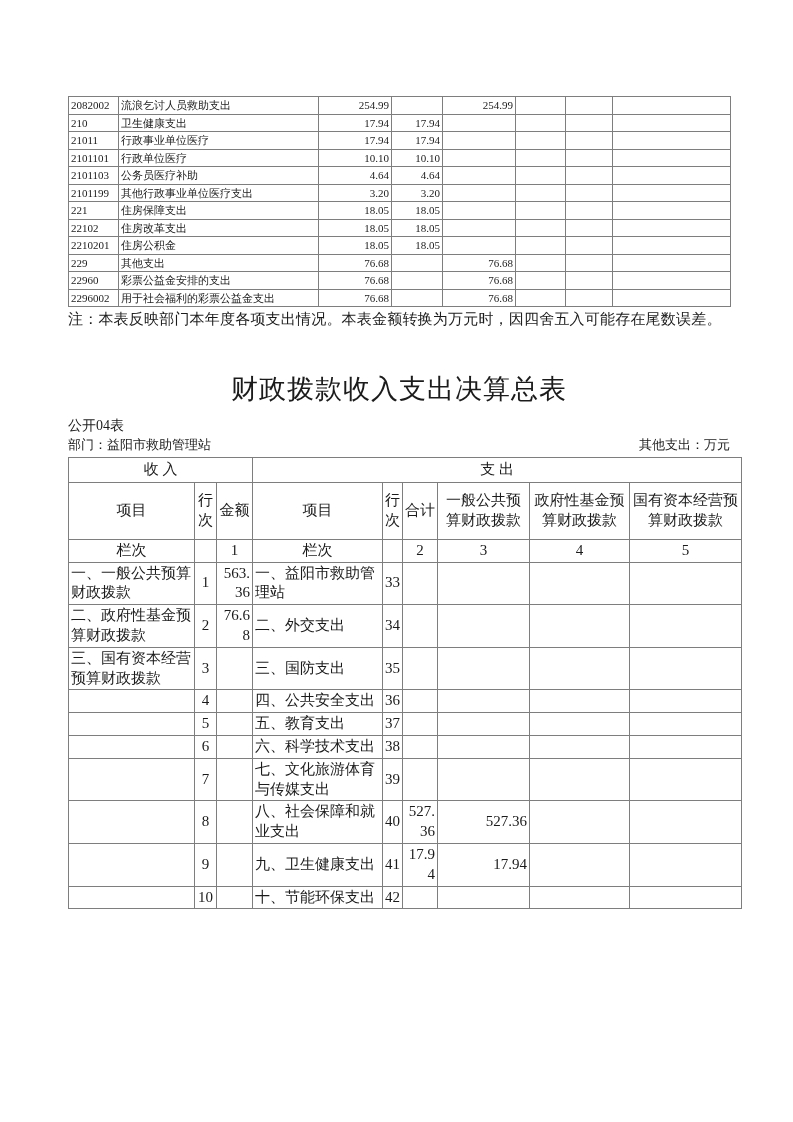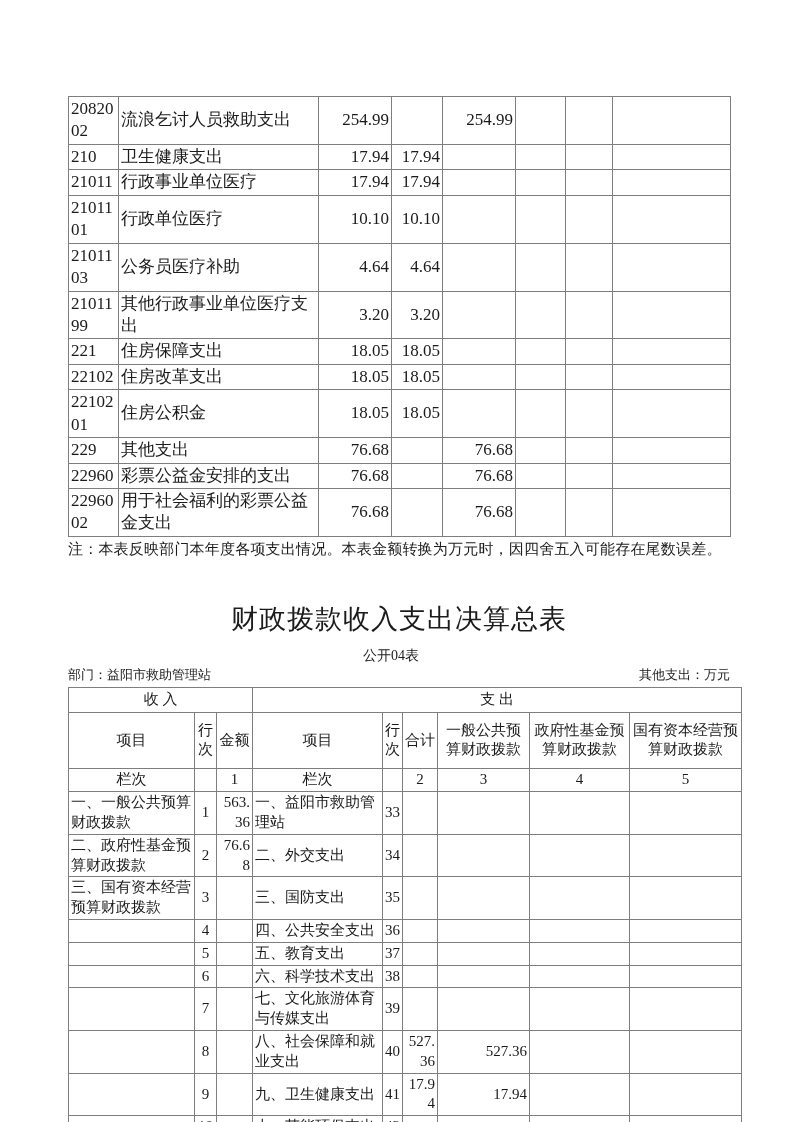--- a/index.html
+++ b/index.html
@@ -5,42 +5,42 @@
   html,body { margin:0; padding:0; background:#ffffff; }
   body {
     width:793px; height:1122px;
     font-family:"Liberation Serif","DejaVu Serif",serif;
     color:#1b1b1b;
   }
   .page { position:relative; width:793px; height:1122px; overflow:hidden; }
   .content { padding:96px 0 0 68px; }
 
   table { border-collapse:collapse; table-layout:fixed; }
-  .t1 { width:662px; font-size:17px; line-height:1.32; }
+  .t1 { width:662px; font-size:11px; line-height:1.32; }
   .t2 { width:673px; font-size:15px; line-height:1.32; }
   td,th {
     border:1px solid #7e7e7e;
     padding:1px 2px;
     vertical-align:middle;
     word-break:break-all;
     font-weight:normal;
     overflow:hidden;
   }
   .a-l { text-align:left; }
   .a-c { text-align:center; }
   .a-r { text-align:right; }
 
   .note { width:662px; font-size:15px; margin-top:3px; letter-spacing:0.2px; }
 
   .title {
     width:662px; margin:42px 0 0 0;
     font-size:27px; font-weight:normal; text-align:center;
     letter-spacing:1px;
   }
-  .docno { width:662px; margin-top:10px; font-size:14px; text-align:center; padding-right:16px; box-sizing:border-box; }
+  .docno { width:662px; margin-top:10px; font-size:14px; text-align:left; padding-right:16px; box-sizing:border-box; }
   .meta  { width:662px; margin-top:1px; font-size:13px; display:flex; justify-content:space-between; }
 
   .t2 { margin-top:3px; }
   .grp th { padding:2px 2px; }
   .hdr2 th { padding:8px 1px; text-align:center; }
   .hdr3 td { height:20px; text-align:center; }
 </style>
 </head>
 <body>
 

